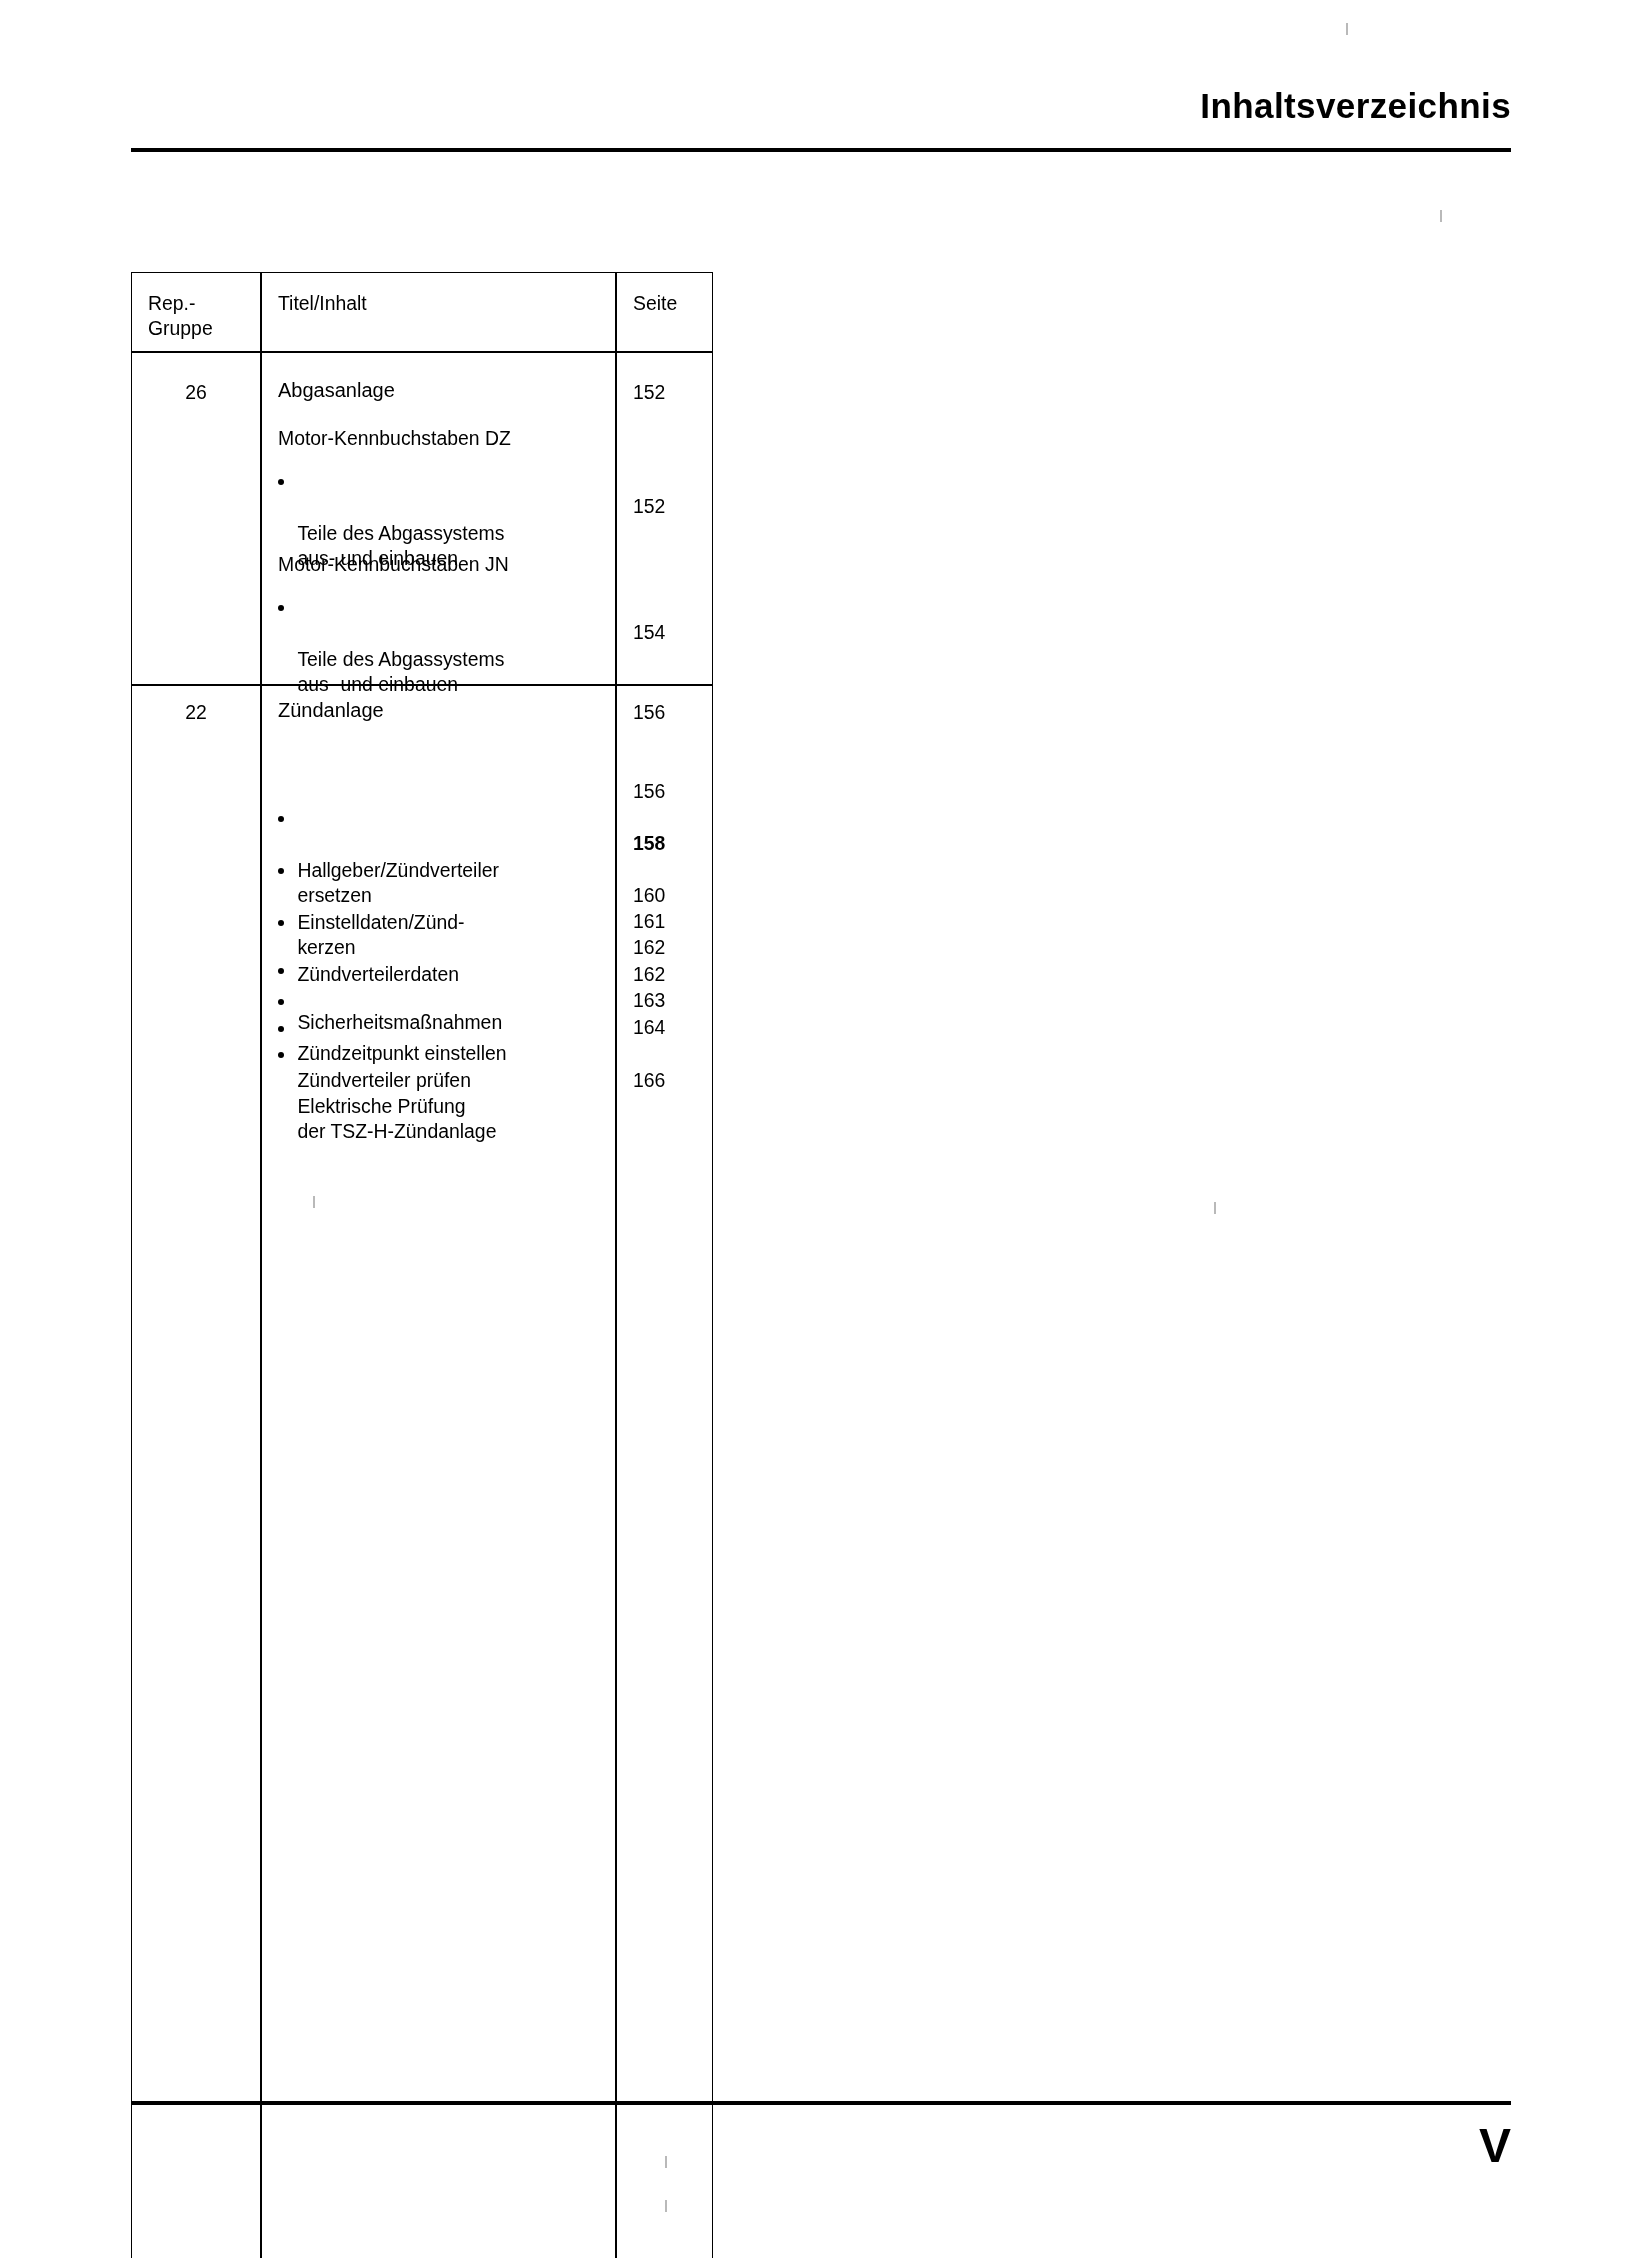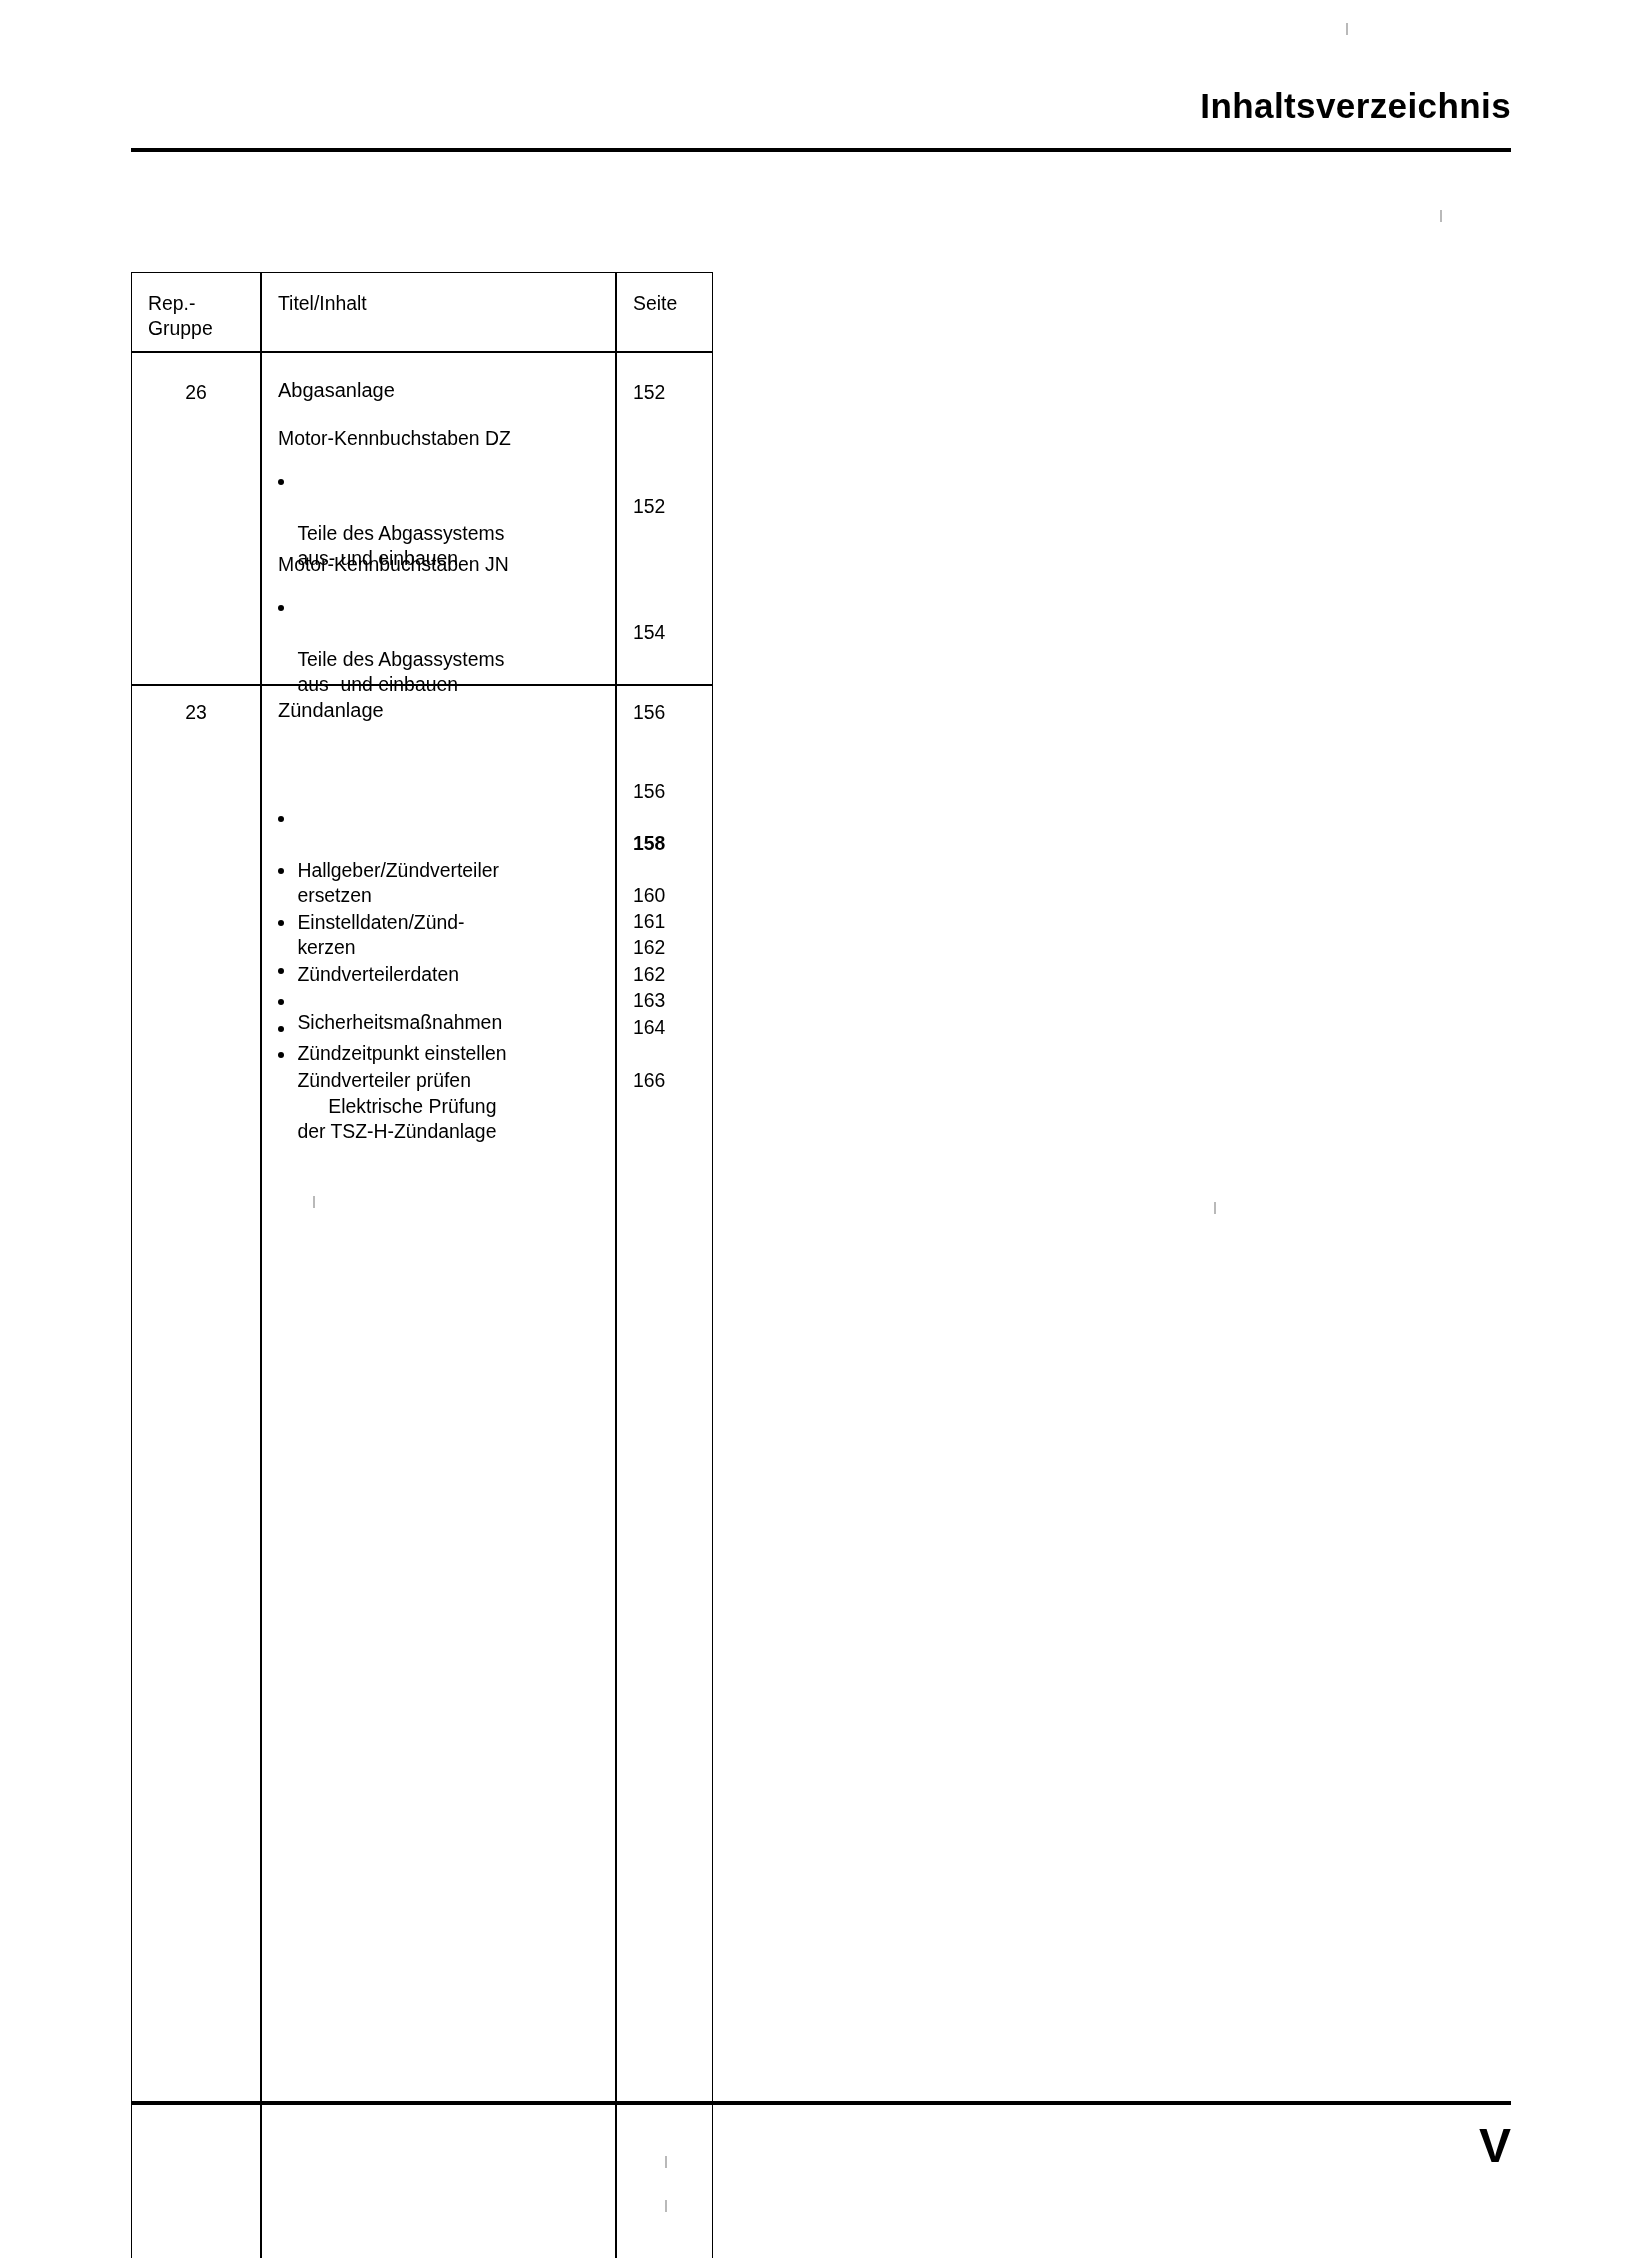--- a/index.html
+++ b/index.html
@@ -221,21 +221,21 @@
 
     <div class="sub-head" style="top:280px;">Motor-Kennbuchstaben JN</div>
 
     <div class="bullet-item" style="top:322px;">
       <span class="dot"></span>
       <span class="txt">Teile des Abgassystems
 aus- und einbauen</span>
     </div>
     <div class="pg" style="top:348px;">154</div>
 
-    <div class="grp-num" style="top:428px;">23</div>
+    <div class="grp-num" style="top:428px;">22</div>
     <div class="sec-title" style="top:426px;">Zündanlage</div>
     <div class="pg" style="top:428px;">156</div>
 
     <div class="pg" style="top:507px;">156</div>
 
     <div class="bullet-item" style="top:533px;">
       <span class="dot"></span>
       <span class="txt">Hallgeber/Zündverteiler
 ersetzen</span>
     </div>
@@ -267,21 +267,21 @@
       <span class="txt">Zündzeitpunkt einstellen</span>
     </div>
     <div class="pg" style="top:716px;">163</div>
 
     <div class="bullet-item" style="top:743px;">
       <span class="dot"></span>
       <span class="txt">Zündverteiler prüfen</span>
     </div>
     <div class="pg" style="top:743px;">164</div>
 
-    <div class="bullet-item" style="top:769px;text-align:right;">
+    <div class="bullet-item" style="top:769px;">
       <span class="dot"></span>
       <span class="txt">Elektrische Prüfung
 der TSZ-H-Zündanlage</span>
     </div>
     <div class="pg" style="top:796px;">166</div>
 
   </div>
 
   <div class="footer-rule"></div>
   <div class="page-number">V</div>

